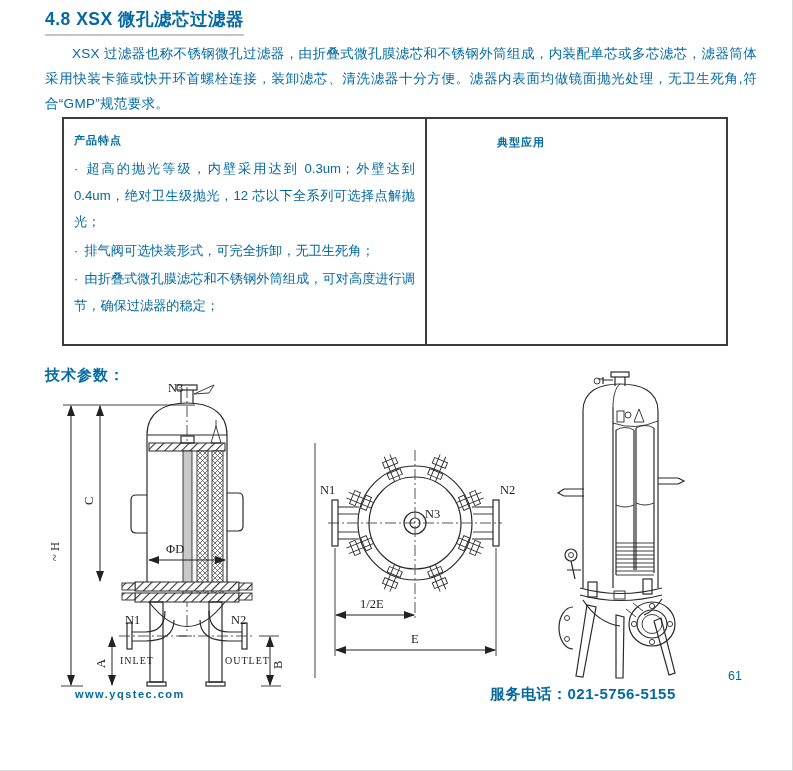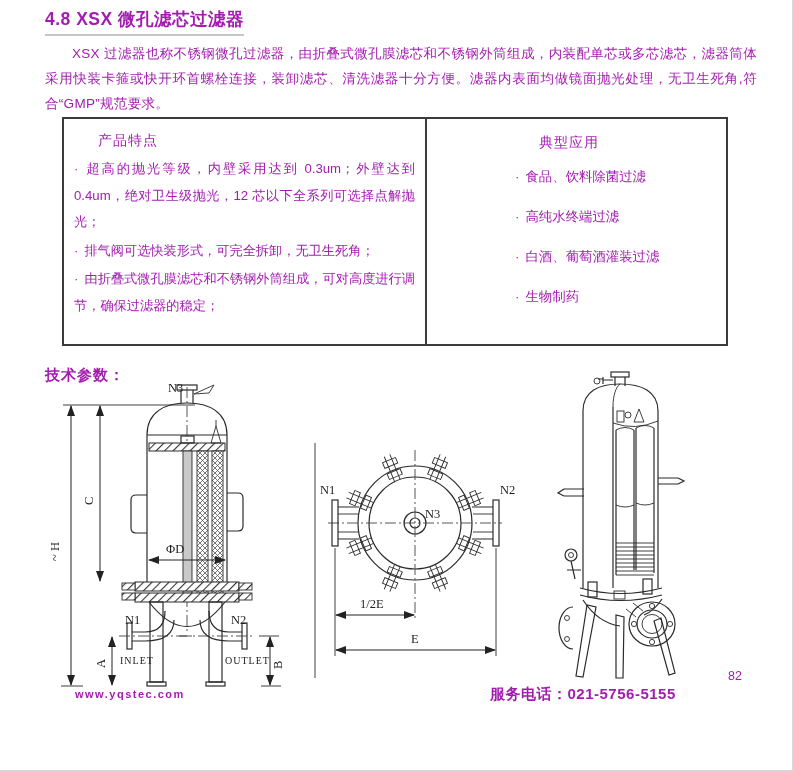--- a/index.html
+++ b/index.html
@@ -1,36 +1,36 @@
 <!DOCTYPE html>
 <html><head>
 <meta charset="utf-8">
 <style>
   * { margin:0; padding:0; box-sizing:border-box; }
   html,body { background:#fff; }
   .page {
     position:relative; width:793px; height:771px; background:#fff;
-    font-family:"Liberation Sans", sans-serif; color:#a21caf; overflow:hidden;
+    font-family:"Liberation Sans", sans-serif; color:#0369a1; overflow:hidden;
     border-right:1px solid #d9d9d9; border-bottom:1px solid #d9d9d9;
   }
   .title {
     position:absolute; left:45px; top:7px; font-size:17.5px; font-weight:600;
     letter-spacing:0.5px; border-bottom:2px solid #c6c6c6; padding-bottom:3px;
   }
   .intro {
     position:absolute; left:45px; top:41px; width:712px; font-size:13.5px;
     line-height:25px; text-indent:2em; text-align:justify; letter-spacing:0.3px;
   }
   .info-table {
     position:absolute; left:62px; top:117px; width:666px; height:229px;
     border:2px solid #3c3c3c; display:flex;
   }
   .cell-left { width:363px; border-right:2px solid #3c3c3c; padding:8px 10px 0 10px; }
-  .cell-right { flex:1; padding:10px 8px 0 88px; }
-  .cell-head { font-size:14px; font-weight:normal; line-height:26px; letter-spacing:1px;margin-left:24px; }
+  .cell-right { flex:1; padding:10px 8px 0 70px; }
+  .cell-head { font-size:11px; font-weight:bold; line-height:26px; letter-spacing:1px; }
   .cell-left .cell-head { margin-bottom:3px; }
   .cell-right .cell-head { margin-bottom:9px; }
   .feat-item { font-size:13.2px; line-height:26.5px; margin-bottom:2px; text-align:justify; }
   .app-item { font-size:13.4px; line-height:26px; margin-bottom:14px; }
   .bullet { margin-right:6px; }
   .tech-label { position:absolute; left:45px; top:366px; font-size:15px; font-weight:bold; letter-spacing:1px; }
   svg { position:absolute; overflow:visible; }
   #svg-front { left:45px; top:383px; }
   #svg-top   { left:308px; top:438px; }
   #svg-3d    { left:540px; top:365px; }
@@ -64,30 +64,20 @@
           <p class="feat-item"><span class="bullet">·</span><span>超高的抛光等级，内壁采用达到 0.3um；外壁达到 0.4um，绝对卫生级抛光，12 芯以下全系列可选择点解抛光；</span></p>
 
           <p class="feat-item"><span class="bullet">·</span><span>排气阀可选快装形式，可完全拆卸，无卫生死角；</span></p>
 
           <p class="feat-item"><span class="bullet">·</span><span>由折叠式微孔膜滤芯和不锈钢外筒组成，可对高度进行调节，确保过滤器的稳定；</span></p>
 
         </div>
     </div>
     <div class="cell-right">
       <div class="cell-head">典型应用</div>
-      <div>
-
-          <p class="app-item"><span class="bullet">·</span><span>食品、饮料除菌过滤</span></p>
-
-          <p class="app-item"><span class="bullet">·</span><span>高纯水终端过滤</span></p>
-
-          <p class="app-item"><span class="bullet">·</span><span>白酒、葡萄酒灌装过滤</span></p>
-
-          <p class="app-item"><span class="bullet">·</span><span>生物制药</span></p>
-        </div>
     </div>
   </div>
 
   <div class="tech-label">技术参数：</div>
 
   <svg id="svg-front" width="275" height="315" viewBox="0 0 275 315">
     <defs>
       <marker id="ar1" markerWidth="11" markerHeight="9" refX="10" refY="4" orient="auto-start-reverse" markerUnits="userSpaceOnUse">
         <path d="M0,0 L11,4 L0,8 z" fill="#222"></path>
       </marker>
@@ -296,15 +286,15 @@
     <circle class="thin" cx="112" cy="277" r="2.6"></circle>
     <circle class="thin" cx="130" cy="259" r="2.6"></circle>
 
     <path class="ln" d="M47,240 L36,311 L43,312 L56,242 Z" fill="#fff"></path>
     <path class="ln" d="M76,250 L76,313 L83,313 L84,252 Z" fill="#fff"></path>
     <path class="ln" d="M114,256 L129,310 L135,308 L121,253 Z" fill="#fff"></path>
   </svg>
 
   <div class="footer-web">www.yqstec.com</div>
   <div class="footer-phone">服务电话：021-5756-5155</div>
-  <div class="page-num">82</div>
+  <div class="page-num">61</div>
 
 </div>
 
 </body></html>

